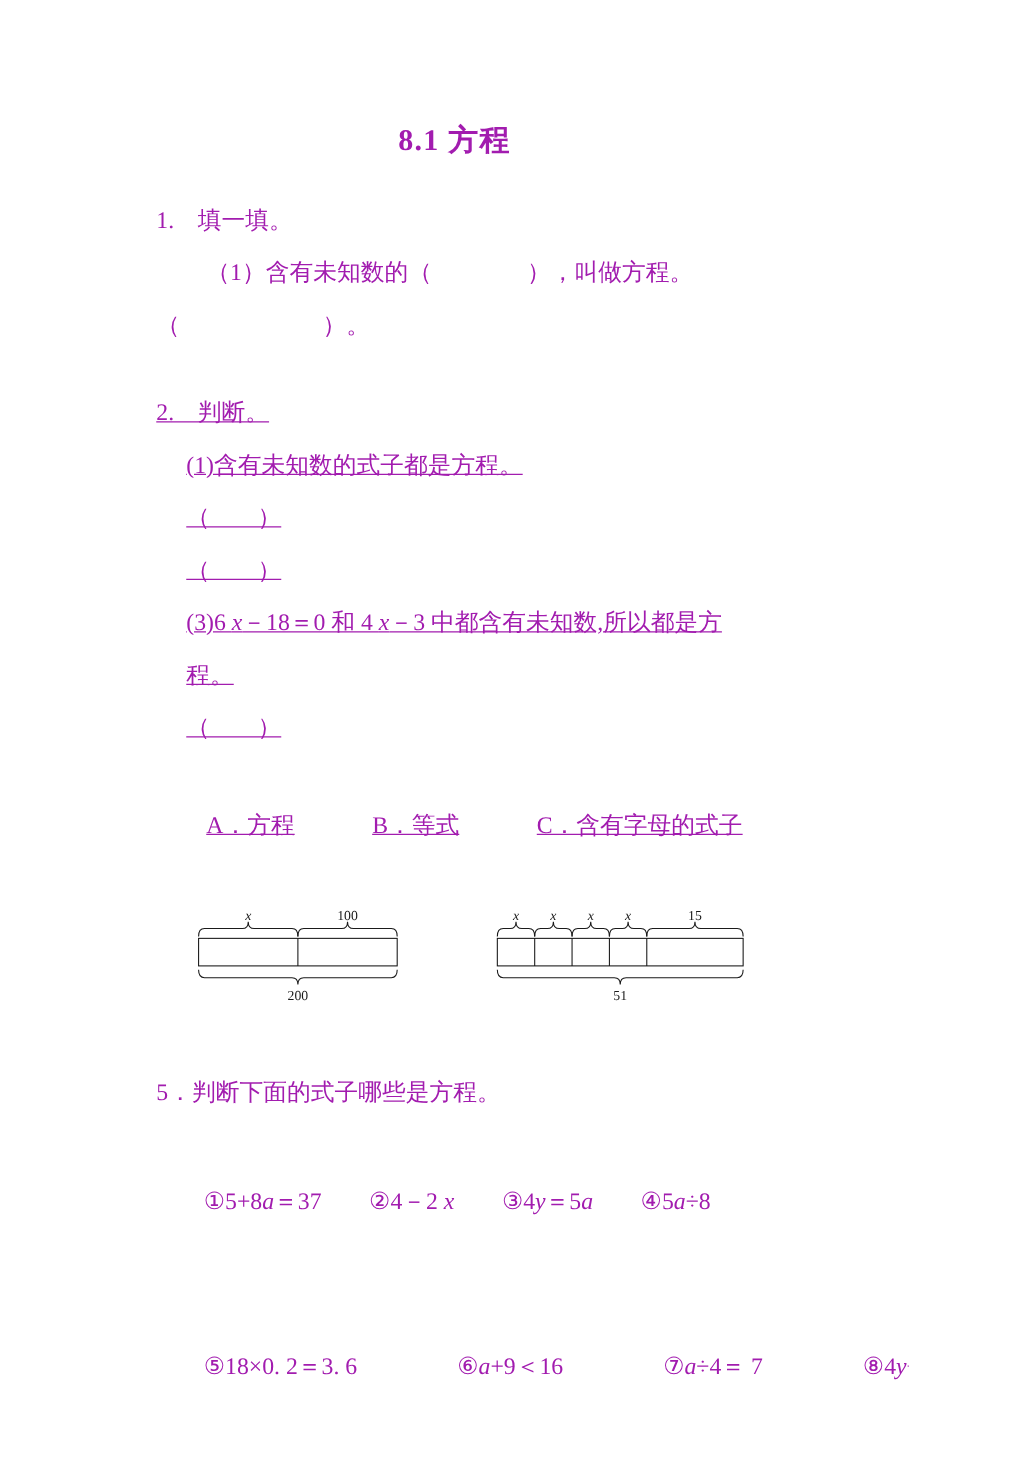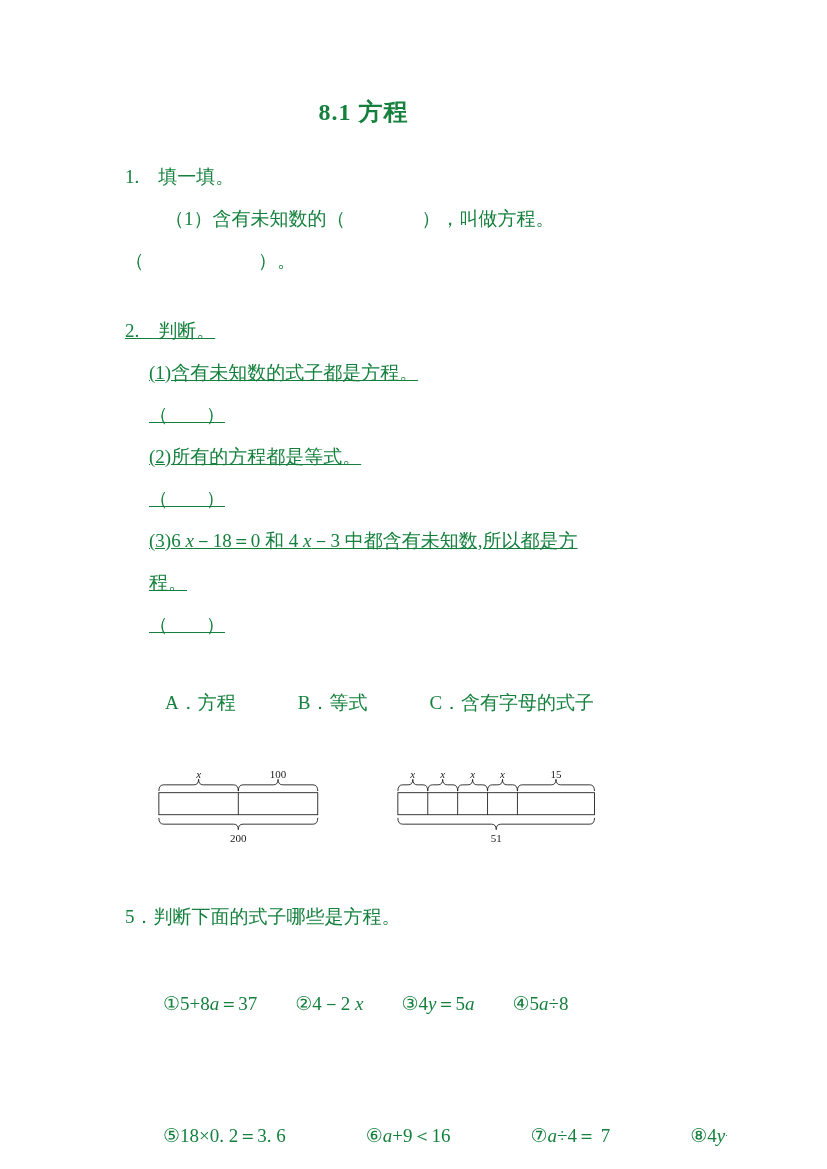--- a/index.html
+++ b/index.html
@@ -7,21 +7,21 @@
     padding: 0;
     background: #ffffff;
   }
   .page {
     position: relative;
     width: 727px;
     height: 1169px;
     box-sizing: border-box;
     padding: 96px 125px 0 125px;
     background: #ffffff;
-    color: #15803d;
+    color: #a21caf;
     font-family: "Liberation Serif", "DejaVu Serif", serif;
     font-size: 19px;
     overflow: hidden;
   }
   .title {
     text-align: center;
     font-size: 24px;
     font-weight: bold;
     margin-bottom: 28px;
     letter-spacing: 1px;
@@ -43,20 +43,21 @@
     justify-content: space-between;
     line-height: 42px;
     padding-left: 24px;
     flex-direction: column;
   }
   .options-row {
     display: flex;
     gap: 62px;
     line-height: 42px;
     padding-left: 40px;
+    text-decoration: underline;
   }
   .var {
     font-style: italic;
   }
   .diagram-row {
     display: flex;
     align-items: flex-start;
     gap: 64px;
     margin-top: 14px;
     margin-left: 26px;
@@ -95,21 +96,20 @@
     <div class="line">（　　　　　　）。</div>
   </div>
 
   <div class="section gap-lg">
     <div class="line">2.　判断。</div>
     <div class="judge-row">
       <span>(1)含有未知数的式子都是方程。</span>
       <span>（　　）</span>
     </div>
     <div class="judge-row">
-      <span>(2)所有的方程都是等式。</span>
       <span>（　　）</span>
     </div>
     <div class="judge-row">
       <span><span>(3)6 </span><span class="var">x</span><span>－18＝0 和 4 </span><span class="var">x</span><span>－3 中都含有未知数,所以都是方程。</span></span>
       <span>（　　）</span>
     </div>
   </div>
 
   <div class="section gap-xl">
     <div class="options-row">

